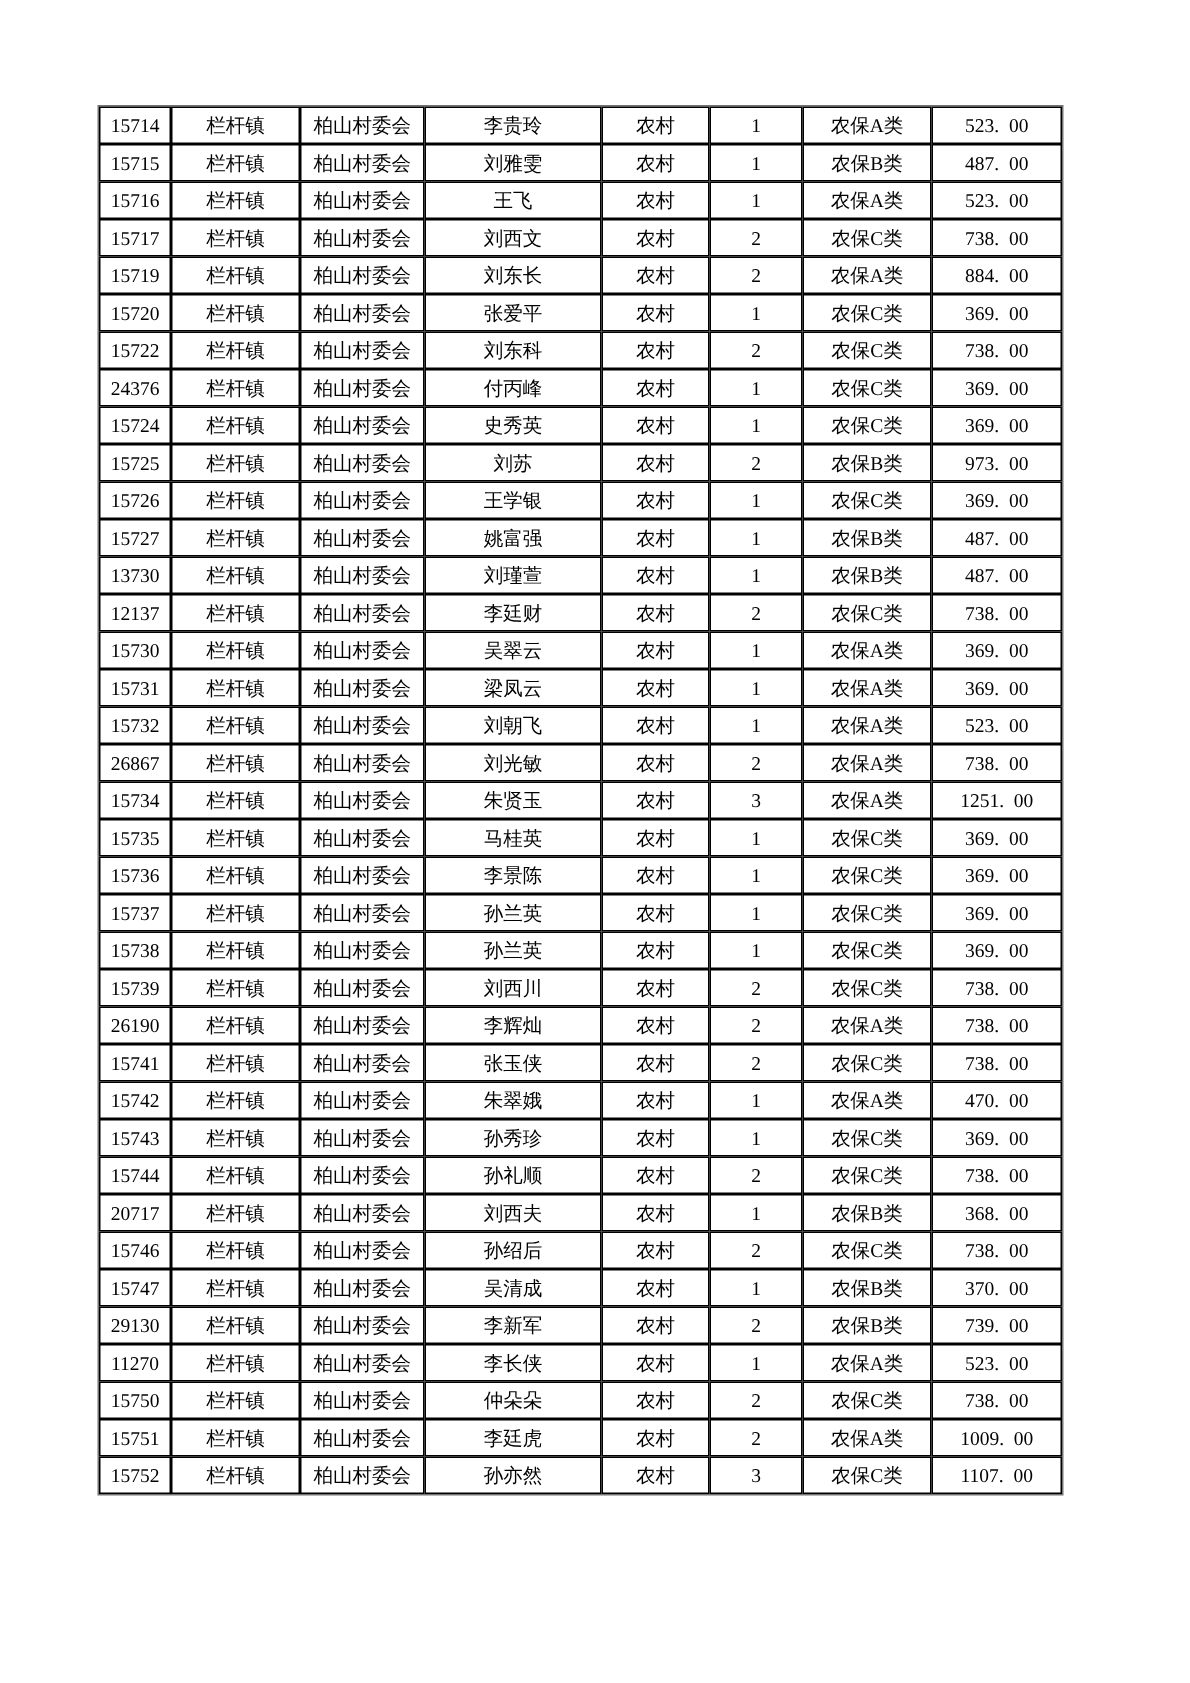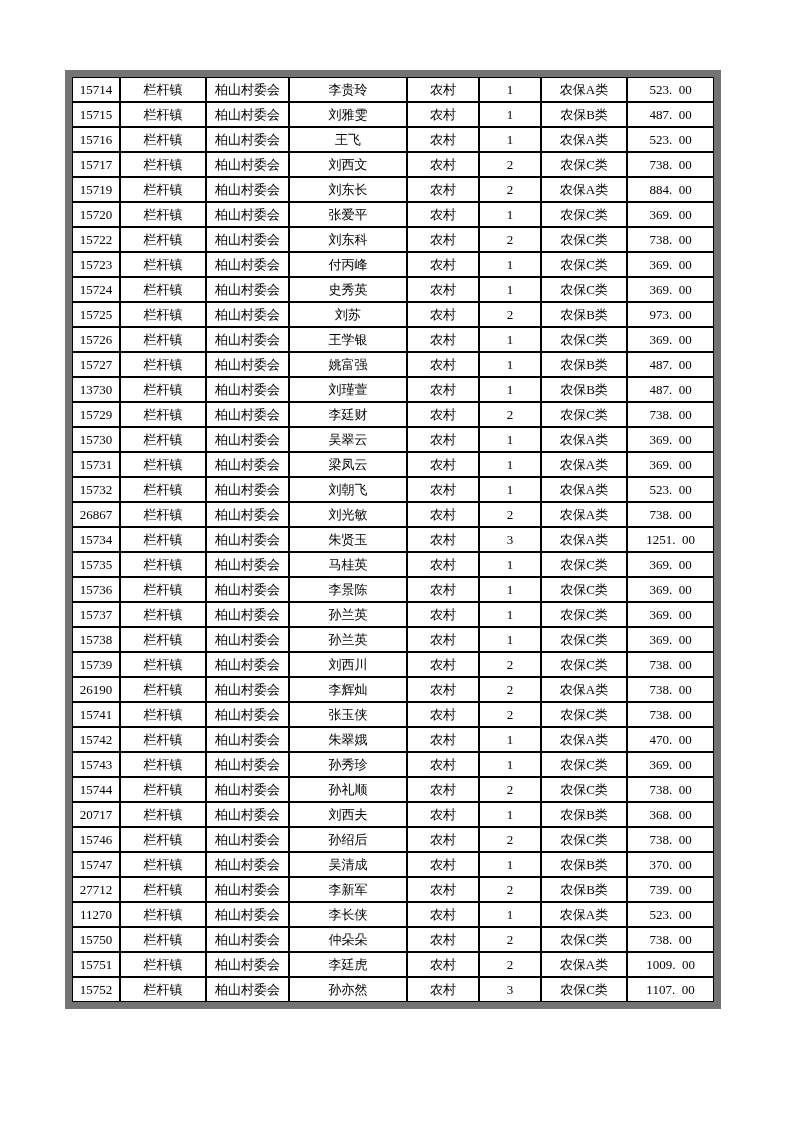--- a/index.html
+++ b/index.html
@@ -16,21 +16,21 @@
     font-family: "Liberation Serif", "DejaVu Serif", serif;
     overflow: hidden;
   }
   table.roster {
     position: absolute;
     left: 65px;
     top: 70px;
     border-collapse: separate;
     border-spacing: 0;
     table-layout: fixed;
-    border: 7px solid #737373;
+    border: 1px solid #737373;
   }
   table.roster td {
     border: 1px solid #000;
     box-sizing: border-box;
     height: 25px;
     padding: 0;
     text-align: center;
     vertical-align: middle;
     font-size: 13px;
     line-height: 1;
@@ -127,21 +127,21 @@
           <td class="c0">15722</td>
           <td class="c1">栏杆镇</td>
           <td class="c2">柏山村委会</td>
           <td class="c3">刘东科</td>
           <td class="c4">农村</td>
           <td class="c5">2</td>
           <td class="c6">农保C类</td>
           <td class="c7">738. 00</td>
         </tr>
         <tr>
-          <td class="c0">15723</td>
+          <td class="c0">24376</td>
           <td class="c1">栏杆镇</td>
           <td class="c2">柏山村委会</td>
           <td class="c3">付丙峰</td>
           <td class="c4">农村</td>
           <td class="c5">1</td>
           <td class="c6">农保C类</td>
           <td class="c7">369. 00</td>
         </tr>
         <tr>
           <td class="c0">15724</td>
@@ -187,21 +187,21 @@
           <td class="c0">13730</td>
           <td class="c1">栏杆镇</td>
           <td class="c2">柏山村委会</td>
           <td class="c3">刘瑾萱</td>
           <td class="c4">农村</td>
           <td class="c5">1</td>
           <td class="c6">农保B类</td>
           <td class="c7">487. 00</td>
         </tr>
         <tr>
-          <td class="c0">15729</td>
+          <td class="c0">12137</td>
           <td class="c1">栏杆镇</td>
           <td class="c2">柏山村委会</td>
           <td class="c3">李廷财</td>
           <td class="c4">农村</td>
           <td class="c5">2</td>
           <td class="c6">农保C类</td>
           <td class="c7">738. 00</td>
         </tr>
         <tr>
           <td class="c0">15730</td>
@@ -377,21 +377,21 @@
           <td class="c0">15747</td>
           <td class="c1">栏杆镇</td>
           <td class="c2">柏山村委会</td>
           <td class="c3">吴清成</td>
           <td class="c4">农村</td>
           <td class="c5">1</td>
           <td class="c6">农保B类</td>
           <td class="c7">370. 00</td>
         </tr>
         <tr>
-          <td class="c0">27712</td>
+          <td class="c0">29130</td>
           <td class="c1">栏杆镇</td>
           <td class="c2">柏山村委会</td>
           <td class="c3">李新军</td>
           <td class="c4">农村</td>
           <td class="c5">2</td>
           <td class="c6">农保B类</td>
           <td class="c7">739. 00</td>
         </tr>
         <tr>
           <td class="c0">11270</td>

